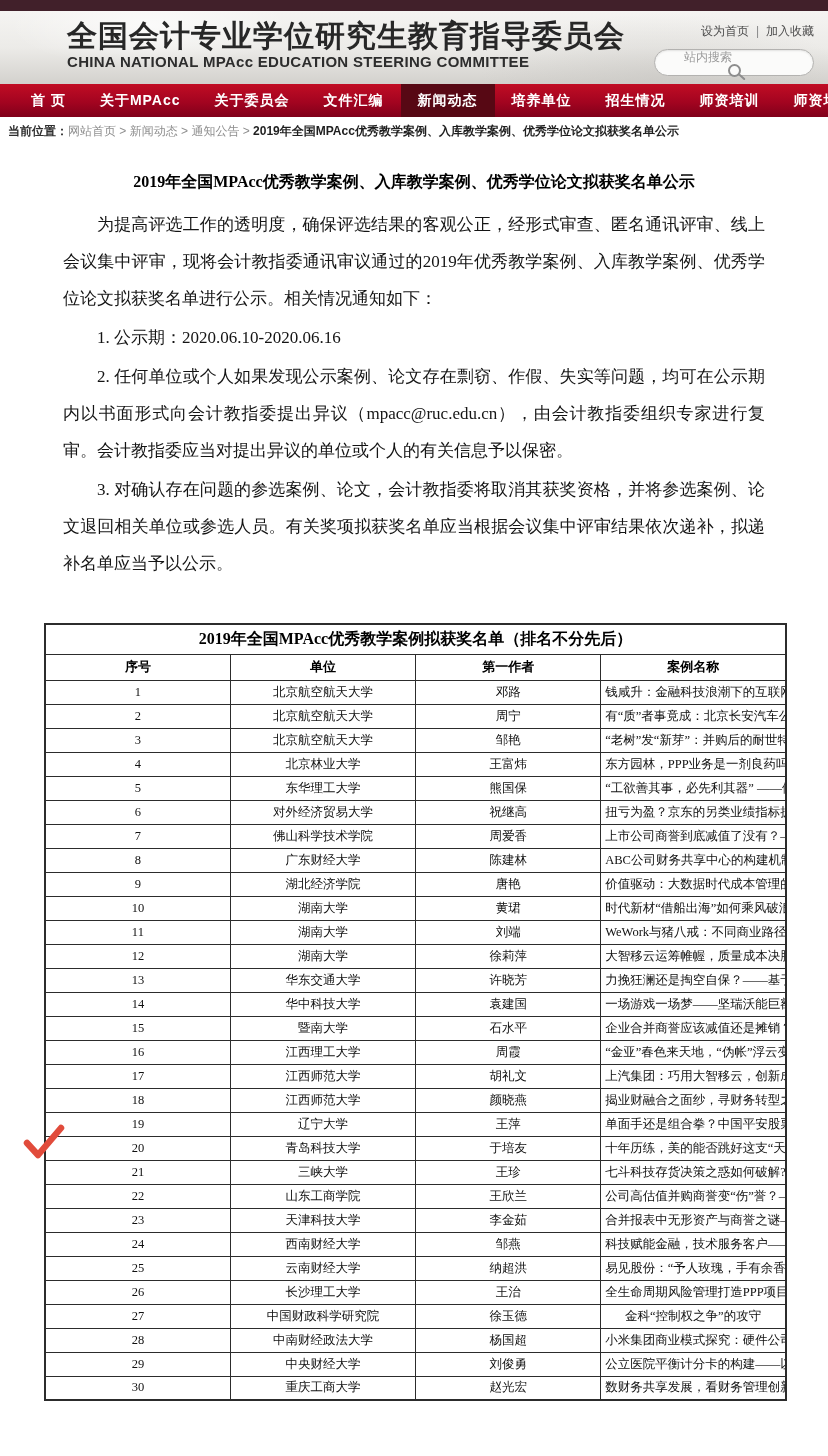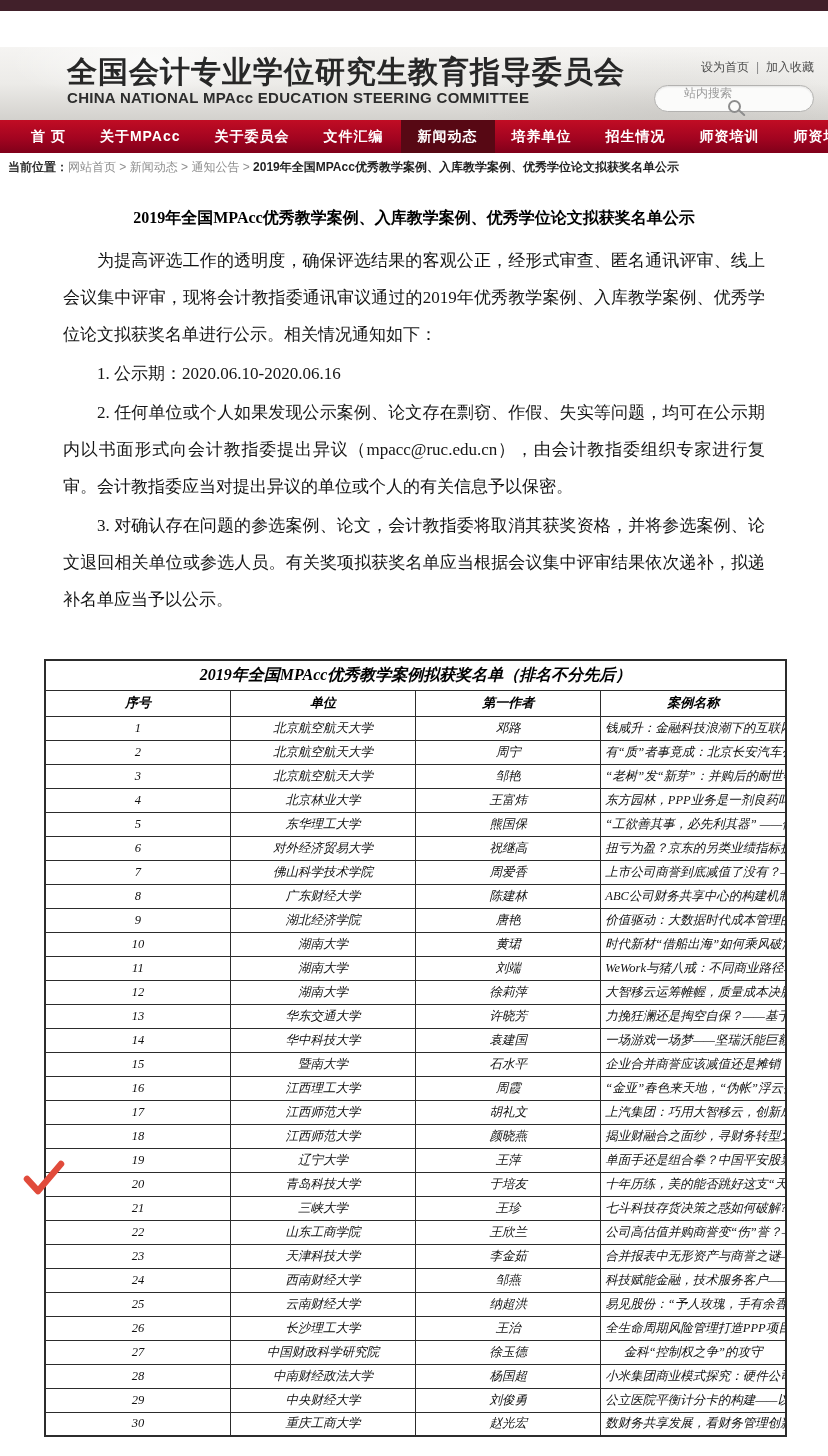--- a/index.html
+++ b/index.html
@@ -5,21 +5,21 @@
   * { margin:0; padding:0; box-sizing:border-box; }
   html,body { background:#ffffff; }
   #page { position:relative; width:828px; height:1456px; overflow:hidden; background:#fff;
           font-family:"Liberation Sans", sans-serif; }
 
   
   .topbar { height:11px; background:#41202a; }
 
   
   header { position:relative; height:73px;
-           background:linear-gradient(180deg,#f5f4f2 0%,#ecebe8 50%,#d3d1cd 100%);margin-top:36px; }
+           background:linear-gradient(180deg,#f5f4f2 0%,#ecebe8 50%,#d3d1cd 100%); }
   header::before { content:""; position:absolute; inset:0;
            background:
              radial-gradient(ellipse 200px 60px at 18% 20%, rgba(255,255,255,.7), rgba(255,255,255,0) 70%),
              radial-gradient(ellipse 260px 90px at 80% 90%, rgba(190,188,184,.35), rgba(255,255,255,0) 70%);
            pointer-events:none; }
   .logo { position:absolute; left:67px; top:8px; cursor:pointer; }
   .logo-cn { font-size:30px; line-height:34px; font-weight:bold; color:#272727;
              letter-spacing:1px; font-family:"DejaVu Sans", sans-serif; }
   .logo-en { font-size:15px; line-height:18px; font-weight:bold; color:#2d2d2d;
              letter-spacing:.3px; font-family:"Liberation Sans", sans-serif; }
@@ -56,21 +56,21 @@
   .bc-current { color:#1f1f1f; font-weight:bold; }
 
   
   main { padding:0 63px; font-family:"Liberation Serif", serif; color:#111; }
   .article-title { font-size:16px; line-height:22px; font-weight:bold; text-align:center;
         margin:27px 0 13px; color:#000; }
   .para { font-size:17px; line-height:37px; text-indent:34px; margin:2px 0;
         text-align:justify; color:#141414; }
 
   
-  .table-wrap { position:relative; margin:41px 0 0 -19px; width:743px;font-style:italic; }
+  .table-wrap { position:relative; margin:41px 0 0 -19px; width:743px; }
   table { border-collapse:collapse; width:743px; table-layout:fixed;
         font-family:"Liberation Serif", serif; }
   table, th, td { border:1px solid #2c2c2c; }
   table { border-width:2px; }
   .t-title { height:30px; font-size:16px; font-weight:bold; text-align:center; color:#000; }
   th.col { height:26px; font-size:13px; font-weight:bold; text-align:center; color:#000; }
   td { height:24px; font-size:12.5px; text-align:center; padding:1px 4px; color:#101010;
        overflow:hidden; white-space:nowrap; }
   .c0 { width:46px; } .c1 { width:168px; } .c2 { width:87px; } .c3 { width:438px; }
 

